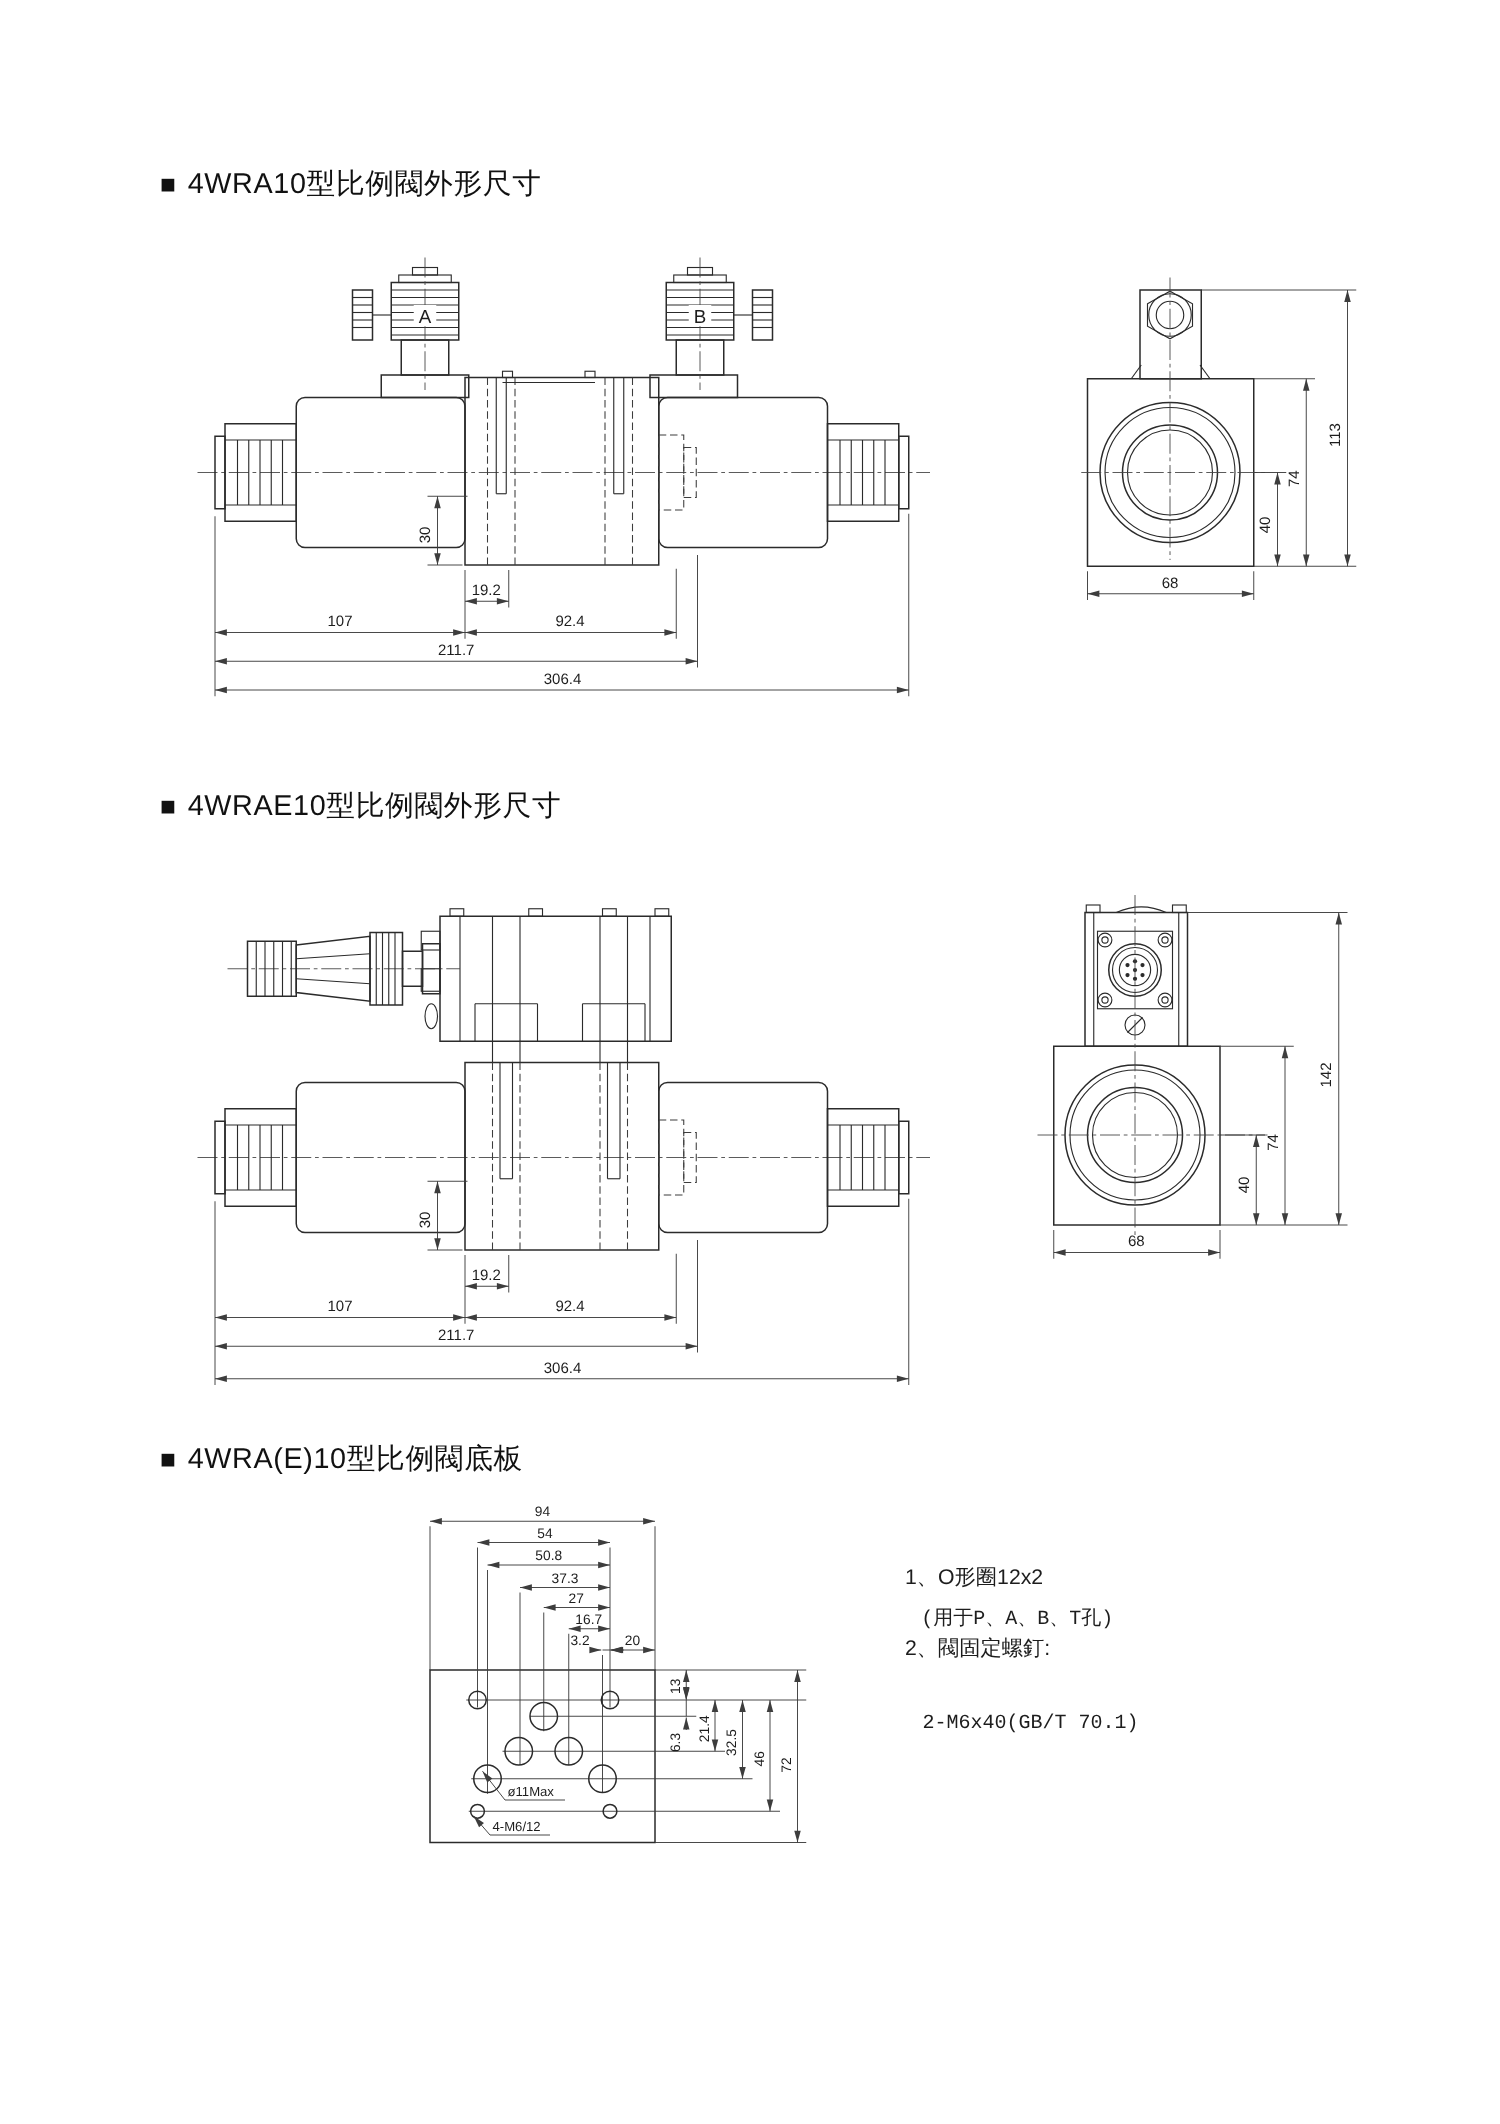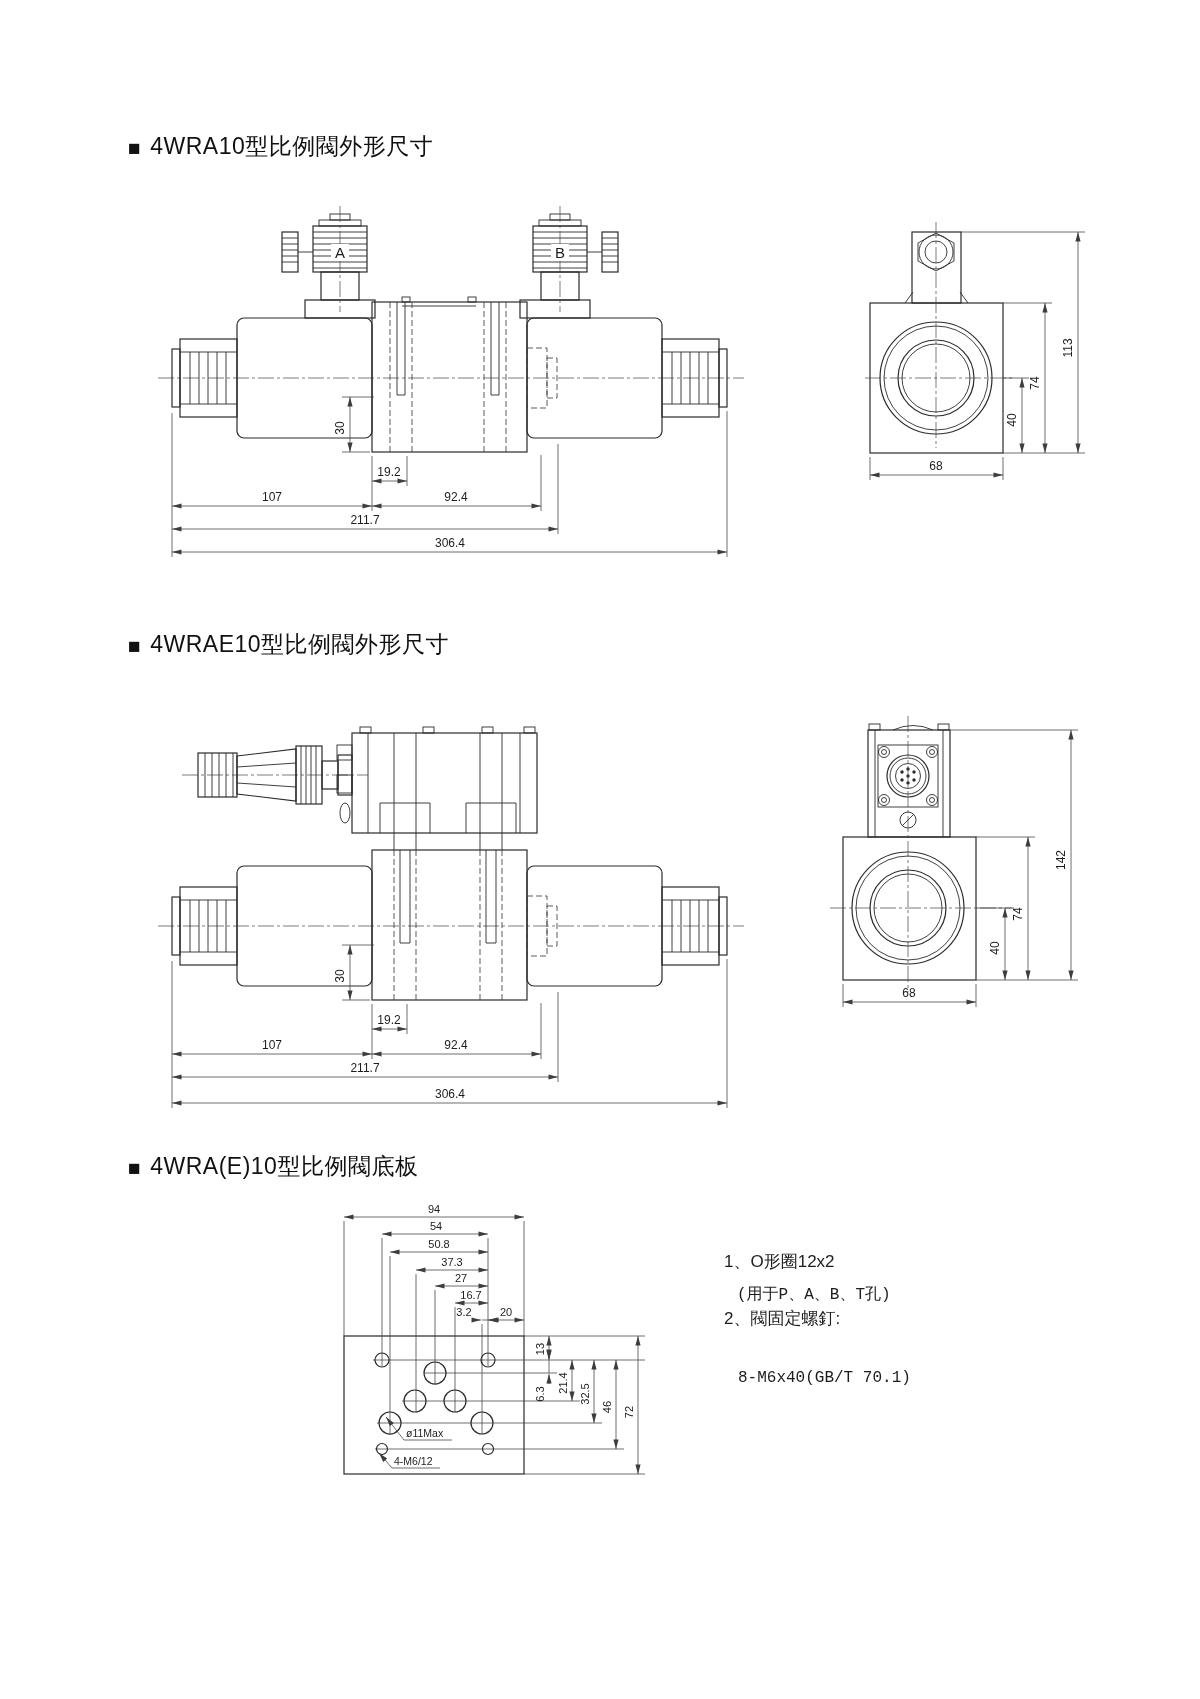--- a/index.html
+++ b/index.html
@@ -36,21 +36,21 @@
     <span>4WRAE10型比例閥外形尺寸</span>
   </div>
   <div class="heading" style="left:128px;top:1151px">
     <span class="bullet">■</span>
     <span>4WRA(E)10型比例閥底板</span>
   </div>
 
   <div class="note n17" style="left:724px;top:1250px">1、O形圈12x2</div>
   <div class="note n16" style="left:737px;top:1284px">(用于P、A、B、T孔)</div>
   <div class="note n17" style="left:724px;top:1307px">2、閥固定螺釘:</div>
-  <div class="note n16" style="left:738px;top:1369px">8-M6x40(GB/T 70.1)</div>
+  <div class="note n16" style="left:738px;top:1369px">2-M6x40(GB/T 70.1)</div>
 
   <svg width="1200" height="1699" viewBox="0 0 1200 1699">
     <defs>
       <marker id="mE" markerUnits="userSpaceOnUse" markerWidth="11" markerHeight="8" refX="10" refY="3.5" orient="auto">
         <path d="M0.5,0.9 L10,3.5 L0.5,6.1 Z" fill="#3d3d3d"></path>
       </marker>
       <marker id="mS" markerUnits="userSpaceOnUse" markerWidth="11" markerHeight="8" refX="1" refY="3.5" orient="auto">
         <path d="M10.5,0.9 L1,3.5 L10.5,6.1 Z" fill="#3d3d3d"></path>
       </marker>
     </defs>

